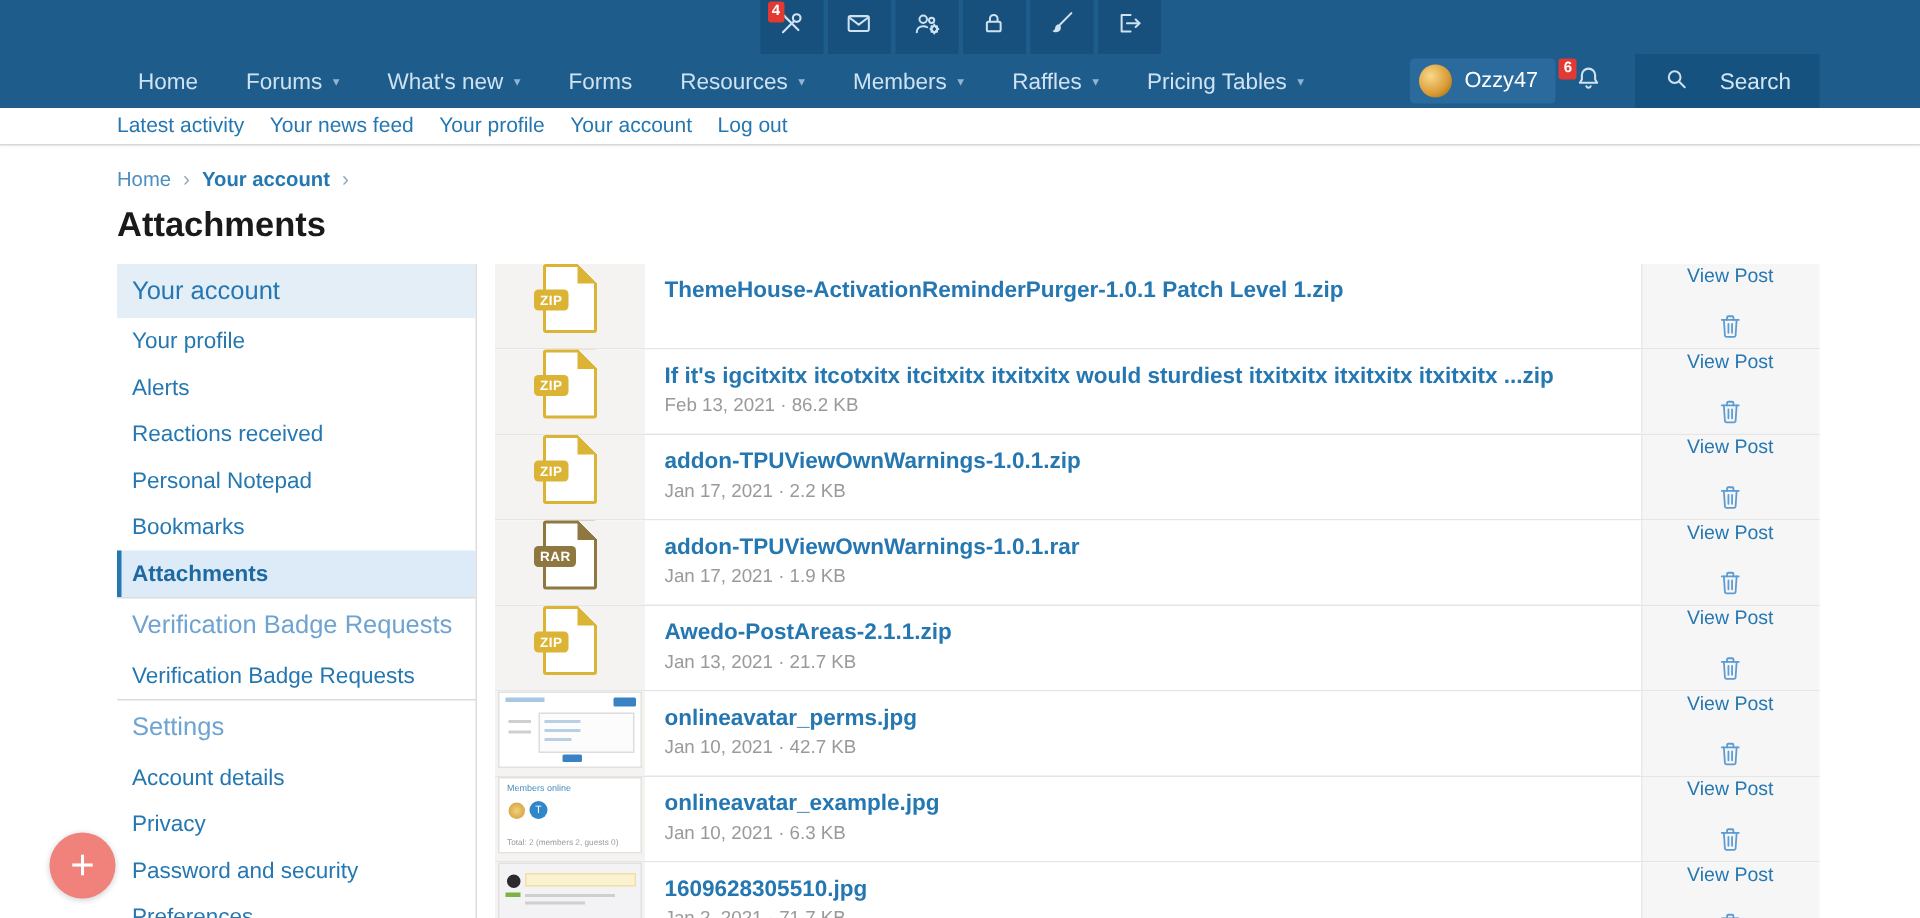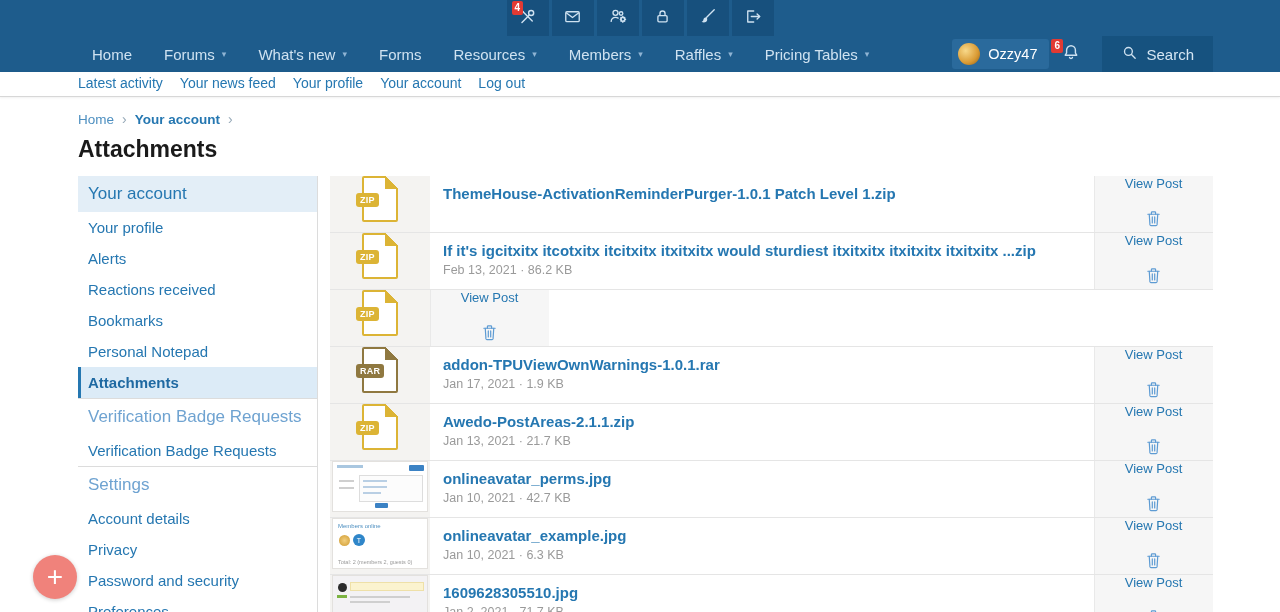--- a/index.html
+++ b/index.html
@@ -13,21 +13,21 @@
   .tile .redbadge{top:1px;left:5px;}
   .navrow{height:36px;display:flex;align-items:center;padding-left:92px;padding-right:67px;}
   .nav-items{display:flex;gap:32px;align-items:center;}
   .navitem{color:#cfe2f1;font-size:15px;display:flex;align-items:center;gap:7px;cursor:pointer;white-space:nowrap;}
   .caret{font-size:9px;color:#8fb4d4;}
   .nav-right{margin-left:auto;display:flex;align-items:center;height:36px;}
   .user-pill{display:flex;align-items:center;gap:8px;background:#2a6a9c;border-radius:3px;height:30px;padding:0 12px 0 6px;color:#fff;font-size:14.5px;cursor:pointer;}
   .avatar{width:22px;height:22px;border-radius:50%;background:radial-gradient(circle at 35% 35%,#f8d98a,#d99a33 60%,#8a5a14);}
   .bell-wrap{position:relative;padding:0 12px;cursor:pointer;display:flex;align-items:center;height:36px;}
   .bell-wrap .redbadge{top:3px;left:2px;}
-  .search-box{display:flex;align-items:center;gap:8px;background:#16527f;height:36px;padding:0 19px;color:#d5e6f3;font-size:15px;cursor:pointer;margin-left:9px;}
+  .search-box{display:flex;align-items:center;gap:20px;background:#16527f;height:36px;padding:0 19px;color:#d5e6f3;font-size:15px;cursor:pointer;margin-left:9px;}
   
   .subnav{background:#fff;border-bottom:1px solid #d7d7d7;box-shadow:0 1px 2px rgba(0,0,0,.06);display:flex;gap:17px;padding:3px 0 5px 78px;}
   .subnav a{color:#2577b1;font-size:14px;text-decoration:none;cursor:pointer;}
   
   .breadcrumb{padding:14px 0 0 78px;font-size:13.5px;color:#4d8fc0;display:flex;gap:8px;align-items:center;}
   .breadcrumb .sep{color:#96a9b8;font-size:14px;}
   .crumb{cursor:pointer;}
   .crumb.current{font-weight:bold;color:#2577b1;}
   .page-title{padding:9px 0 13px 78px;font-size:23px;color:#1a1a1a;}
   
@@ -204,22 +204,22 @@
   </div>
 <h1 class="page-title">Attachments</h1>
 
 <div class="content">
   <div class="sidebar">
       <div class="sb-section">
         <div class="sb-header current">Your account</div>
         <div class="sb-item">Your profile</div>
         <div class="sb-item">Alerts</div>
         <div class="sb-item">Reactions received</div>
+        <div class="sb-item">Personal Notepad</div>
         <div class="sb-item">Bookmarks</div>
-        <div class="sb-item">Personal Notepad</div>
         <div class="sb-item selected">Attachments</div>
       </div>
       <div class="sb-section">
         <div class="sb-header light">Verification Badge Requests</div>
         <div class="sb-item">Verification Badge Requests</div>
       </div>
       <div class="sb-section">
         <div class="sb-header light">Settings</div>
         <div class="sb-item">Account details</div>
         <div class="sb-item">Privacy</div>
@@ -272,20 +272,24 @@
               </svg></span>
           </span>
         </div>
       </div>
       <div class="row">
         <div class="thumb">
           <div class="doc zip">
             <span class="fold"></span>
             <span class="dlabel">ZIP</span>
           </div>
+        </div>
+        <div class="rowbody">
+          <div class="filename">addon-TPUViewOwnWarnings-1.0.1.zip</div>
+          <div class="meta">Jan 17, 2021 · 2.2 KB</div>
         </div>
         <div class="action">
           <span class="viewpost">View Post</span>
           <span class="trash">
             <span><svg width="17" height="19" viewBox="0 0 24 26" fill="none" stroke="#5d9bd3" stroke-width="1.7" stroke-linecap="round" stroke-linejoin="round">
                 <path d="M4 7 h16"></path>
                 <path d="M9 7 V4.8 a1.2 1.2 0 0 1 1.2-1.2 h3.6 a1.2 1.2 0 0 1 1.2 1.2 V7"></path>
                 <path d="M6 7 l1 15 a1.5 1.5 0 0 0 1.5 1 h7 a1.5 1.5 0 0 0 1.5-1 l1-15"></path>
                 <path d="M10.3 10.8 v8.4 M13.7 10.8 v8.4"></path>
               </svg></span>

